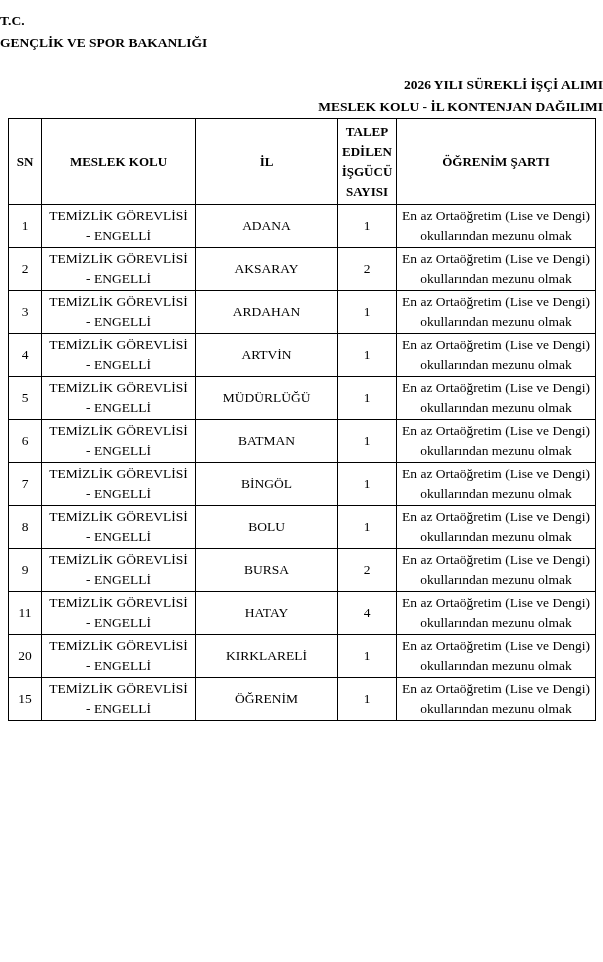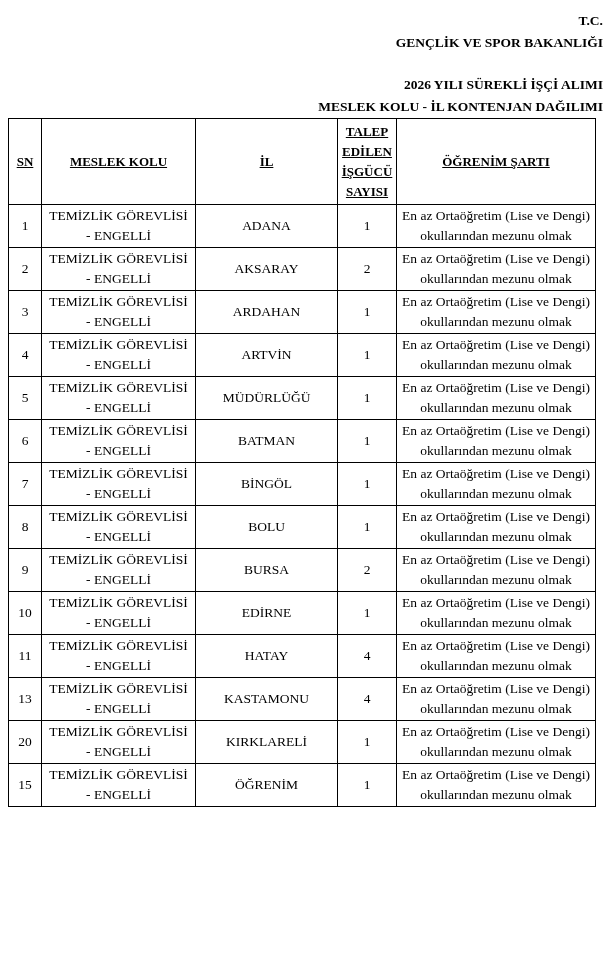--- a/index.html
+++ b/index.html
@@ -11,21 +11,21 @@
   }
   .page {
     position: relative;
     width: 603px;
     height: 962px;
     background: #ffffff;
     overflow: hidden;
   }
   .doc-header {
     padding-top: 10px;
-    text-align: right;
+    text-align: left;
     font-weight: bold;
     font-size: 13.5px;
     line-height: 21.5px;
   }
   .doc-titles {
     margin-top: 21px;
     text-align: right;
     font-weight: bold;
     font-size: 13.5px;
     line-height: 21.5px;
@@ -43,21 +43,20 @@
     text-align: center;
     vertical-align: middle;
     padding: 0 2px;
     overflow: hidden;
   }
   table.quota th {
     height: 85px;
     font-size: 13px;
     font-weight: bold;
     line-height: 20px;
-    text-decoration: underline;
   }
   table.quota td {
     height: 42px;
     font-size: 13.5px;
     font-weight: normal;
     line-height: 20px;
     white-space: pre-line;
   }
   col.c-sn      { width: 33px; }
   col.c-meslek  { width: 154px; }
@@ -181,50 +180,32 @@
     <tr>
       <td>9</td>
       <td>TEMİZLİK GÖREVLİSİ
 - ENGELLİ</td>
       <td>BURSA</td>
       <td>2</td>
       <td>En az Ortaöğretim (Lise ve Dengi)
 okullarından mezunu olmak</td>
     </tr>
 
-    <tr>
-      <td>10</td>
-      <td>TEMİZLİK GÖREVLİSİ
-- ENGELLİ</td>
-      <td>EDİRNE</td>
-      <td>1</td>
-      <td>En az Ortaöğretim (Lise ve Dengi)
-okullarından mezunu olmak</td>
-    </tr>
 
     <tr>
       <td>11</td>
       <td>TEMİZLİK GÖREVLİSİ
 - ENGELLİ</td>
       <td>HATAY</td>
       <td>4</td>
       <td>En az Ortaöğretim (Lise ve Dengi)
 okullarından mezunu olmak</td>
     </tr>
 
 
-    <tr>
-      <td>13</td>
-      <td>TEMİZLİK GÖREVLİSİ
-- ENGELLİ</td>
-      <td>KASTAMONU</td>
-      <td>4</td>
-      <td>En az Ortaöğretim (Lise ve Dengi)
-okullarından mezunu olmak</td>
-    </tr>
 
     <tr>
       <td>20</td>
       <td>TEMİZLİK GÖREVLİSİ
 - ENGELLİ</td>
       <td>KIRKLARELİ</td>
       <td>1</td>
       <td>En az Ortaöğretim (Lise ve Dengi)
 okullarından mezunu olmak</td>
     </tr>

